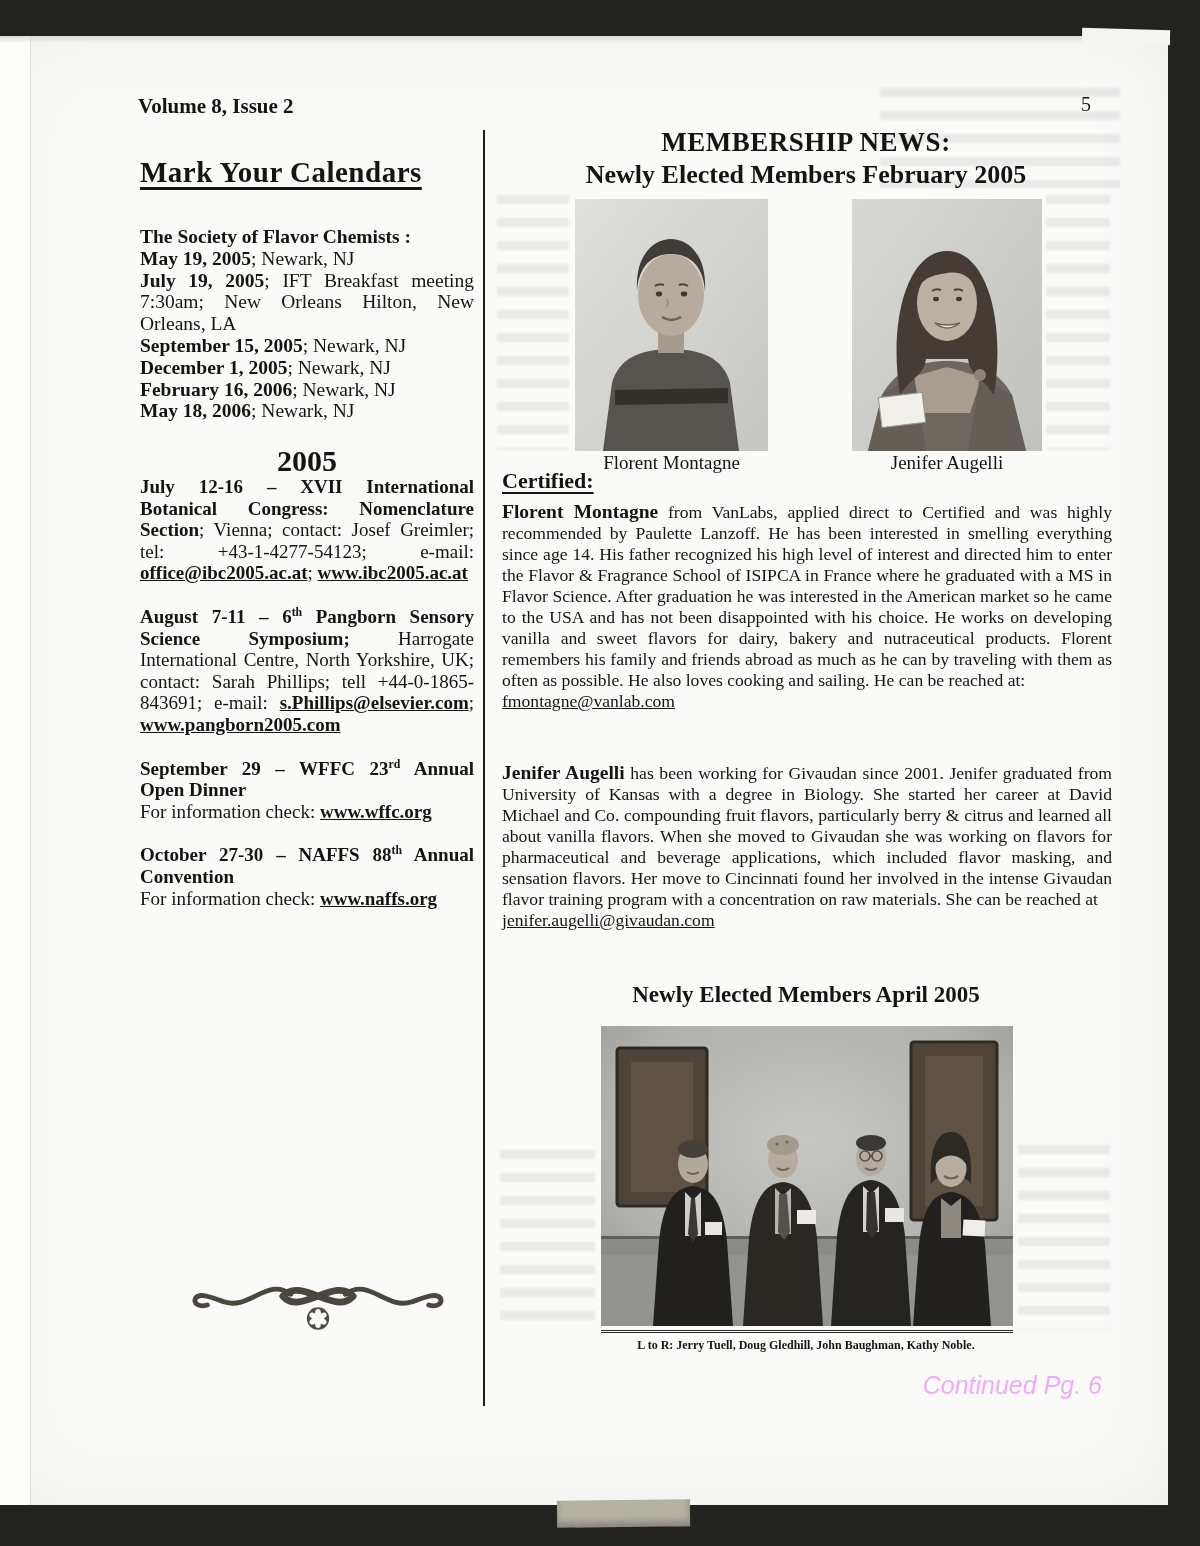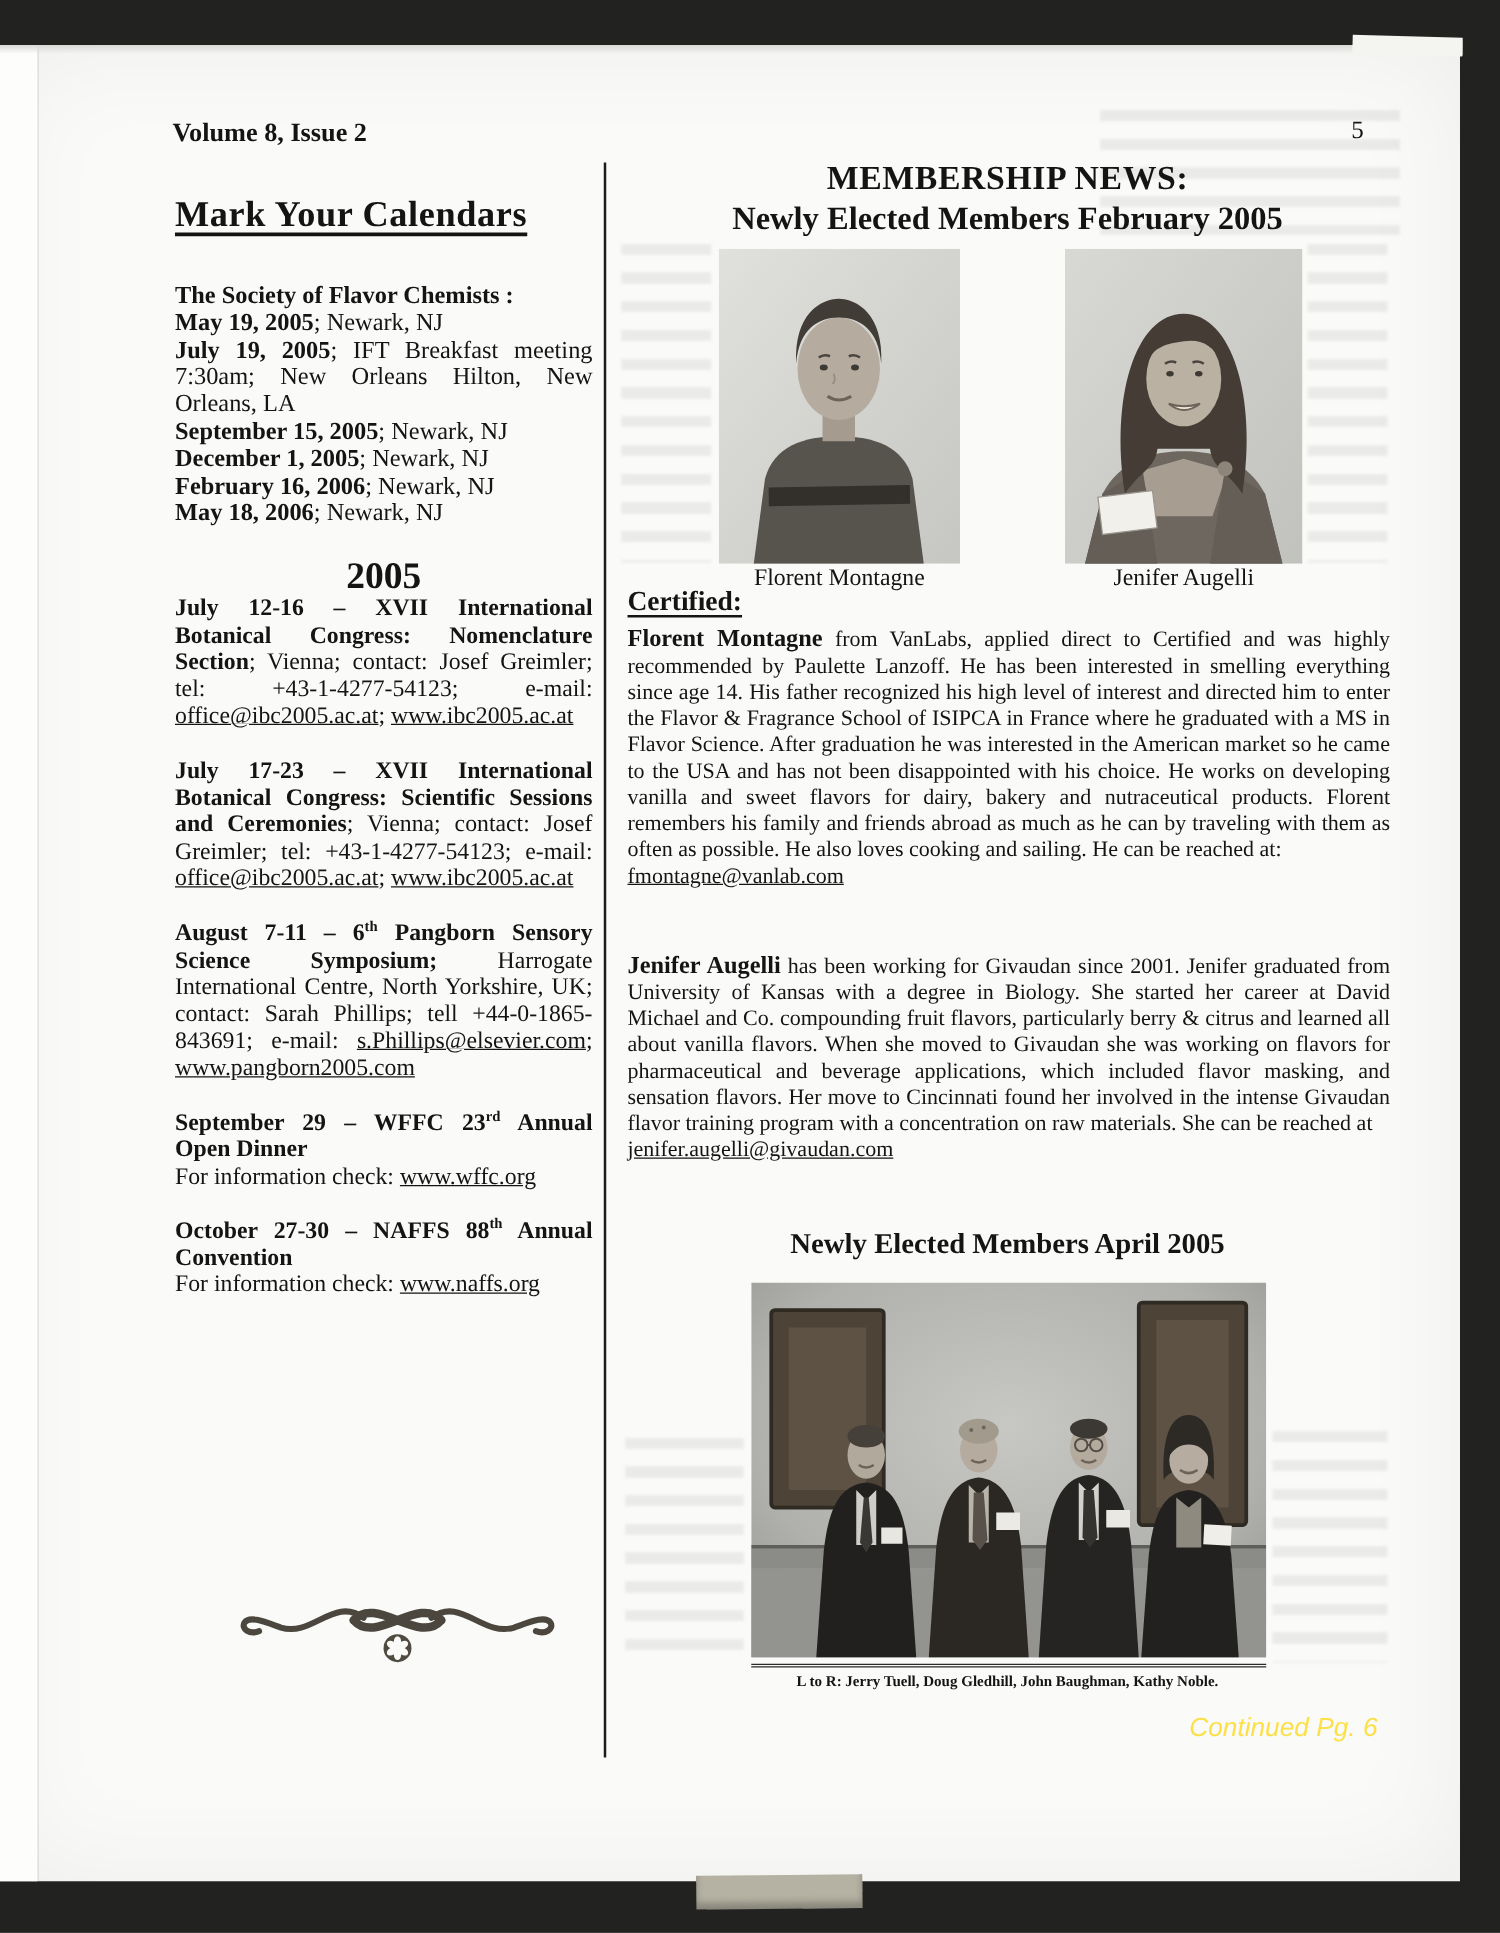--- a/index.html
+++ b/index.html
@@ -19,43 +19,43 @@
   
   #volume{left:138px;top:94px;font-size:21px;font-weight:bold;}
   #pagenum{left:1068px;top:93px;width:36px;font-size:20px;text-align:center;}
   #cal-title{left:140px;top:156px;width:334px;text-align:left;font-size:29px;font-weight:bold;
              text-decoration:underline;text-decoration-thickness:2.5px;text-underline-offset:5px;letter-spacing:.5px;}
   #society{left:140px;top:226px;width:334px;font-size:19.5px;line-height:21.8px;text-align:justify;}
   #society .hd{font-weight:bold;}
   #year-hd{left:140px;top:444px;width:334px;text-align:center;font-size:30px;font-weight:bold;}
   #events{left:140px;top:476px;width:334px;font-size:19px;line-height:21.6px;text-align:justify;}
   #events p{margin:0 0 22px 0;}
-  .cal-link{font-weight:normal;text-decoration:underline;}
+  .cal-link{font-weight:bold;text-decoration:underline;}
   sup{font-size:.62em;vertical-align:super;line-height:0;}
   #flourish{left:182px;top:1270px;}
   
   #mem-title{left:500px;top:127px;width:612px;text-align:center;font-size:27px;font-weight:bold;letter-spacing:.5px;}
   #mem-sub{left:500px;top:160px;width:612px;text-align:center;font-size:26px;font-weight:bold;}
   .photo{border:none;}
   #photo1{left:575px;top:199px;}
   #photo2{left:852px;top:199px;}
   #cap1{left:575px;top:452px;width:193px;text-align:center;font-size:19px;}
   #cap2{left:852px;top:452px;width:190px;text-align:center;font-size:19px;}
   #certified{left:502px;top:468px;font-size:22px;font-weight:bold;
              text-decoration:underline;text-decoration-thickness:2px;text-underline-offset:4px;}
   .bio{position:absolute;width:610px;font-size:17.6px;line-height:21px;text-align:justify;margin:0;}
   #bio-florent{left:502px;top:501px;}
   #bio-jenifer{left:502px;top:762px;}
   .lead{font-weight:bold;font-size:19.5px;}
   .email{text-decoration:underline;}
   #apr-title{left:500px;top:982px;width:612px;text-align:center;font-size:23px;font-weight:bold;}
   #group-photo{left:601px;top:1026px;border-bottom:3px double #2a2a28;}
   #group-cap{left:500px;top:1338px;width:612px;text-align:center;font-size:12px;font-weight:bold;}
-  #continued{left:810px;top:1371px;width:292px;text-align:right;font-size:21px;font-style:italic;
-             font-family:"Liberation Sans",sans-serif;color:#fde047;}
+  #continued{left:810px;top:1371px;width:292px;text-align:right;font-size:25px;font-style:italic;
+             font-family:"Liberation Sans",sans-serif;color:#f0abfc;}
   #tape{position:absolute;left:557px;top:1500px;width:133px;height:27px;background:#b5b2a3;
         transform:rotate(-.6deg);box-shadow:inset 0 -5px 6px rgba(0,0,0,.25);}
 </style>
 </head>
 <body>
 
 <div id="scan">
 
   <div id="paper"></div>
   <div id="left-strip"></div>
@@ -84,21 +84,20 @@
     <div><b>September 15, 2005</b><span>; Newark, NJ</span></div>
     <div><b>December 1, 2005</b><span>; Newark, NJ</span></div>
     <div><b>February 16, 2006</b><span>; Newark, NJ</span></div>
     <div><b>May 18, 2006</b><span>; Newark, NJ</span></div>
   </div>
 
   <div class="abs" id="year-hd">2005</div>
 
   <div class="abs" id="events">
     <p><b>July 12-16 – XVII International Botanical Congress: Nomenclature Section</b><span>; Vienna; contact: Josef Greimler; tel: +43-1-4277-54123; e-mail: </span><span class="cal-link">office@ibc2005.ac.at</span><span>; </span><span class="cal-link">www.ibc2005.ac.at</span></p>
-    <p><b>July 17-23 – XVII International Botanical Congress: Scientific Sessions and Ceremonies</b><span>; Vienna; contact: Josef Greimler; tel: +43-1-4277-54123; e-mail: </span><span class="cal-link">office@ibc2005.ac.at</span><span>; </span><span class="cal-link">www.ibc2005.ac.at</span></p>
     <p><b>August 7-11 – 6</b><sup><b>th</b></sup><b> Pangborn Sensory Science Symposium;</b><span> Harrogate International Centre, North Yorkshire, UK; contact: Sarah Phillips; tell +44-0-1865-843691; e-mail: </span><span class="cal-link">s.Phillips@elsevier.com</span><span>; </span><span class="cal-link">www.pangborn2005.com</span></p>
     <p><b>September 29 – WFFC 23</b><sup><b>rd</b></sup><b> Annual Open Dinner</b><br><span>For information check: </span><span class="cal-link">www.wffc.org</span></p>
     <p><b>October 27-30 – NAFFS 88</b><sup><b>th</b></sup><b> Annual Convention</b><br><span>For information check: </span><span class="cal-link">www.naffs.org</span></p>
   </div>
 
   <div class="abs" id="flourish">
     <svg width="272" height="66" viewBox="0 0 280 66">
       <g fill="none" stroke="#4b473e" stroke-linecap="round">
         <path d="M104,26 C122,5 158,47 176,26" stroke-width="7"></path>
         <path d="M104,26 C122,47 158,5 176,26" stroke-width="7"></path>

